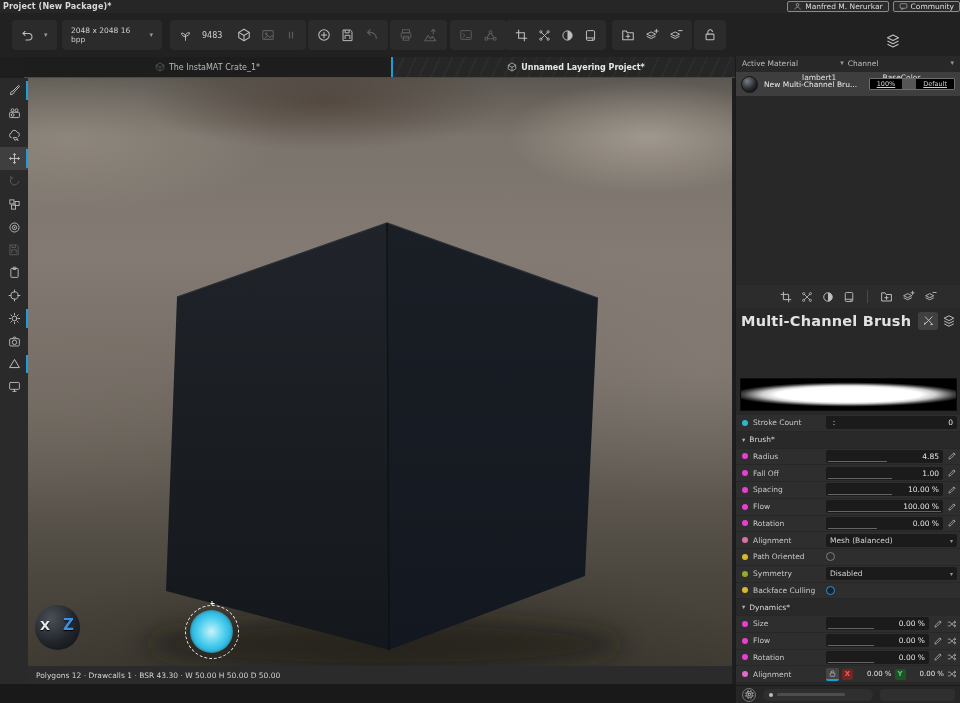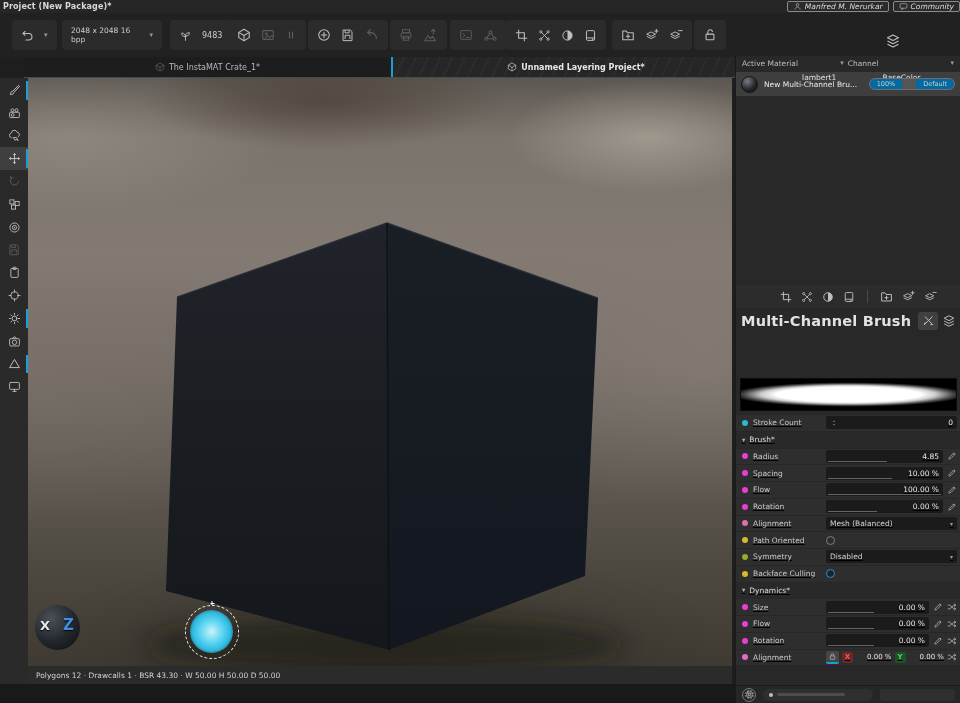--- a/index.html
+++ b/index.html
@@ -11,21 +11,21 @@
   svg.ic { display:block; }
   .ic { color:#bfbfbf; }
   .dim .ic, .ic.dim { color:#5c5c5c; }
 
   
   #titlebar { left:0; top:0; width:960px; height:13px; background:#262626;
     display:flex; align-items:center; color:#d8d8d8; }
   #window-title { font-size:8px; font-weight:bold; padding-left:3px; letter-spacing:.1px; }
   #titlebar .spacer { flex:1; }
   .tb-btn { display:flex; align-items:center; gap:3px; border:1px solid #8a8a8a; border-radius:2px;
-    height:11px; padding:0 5px; font-size:7.5px; color:#dcdcdc; margin-right:4px; background:#2b2b2b;font-style:italic; }
+    height:11px; padding:0 5px; font-size:7.5px; color:#dcdcdc; margin-right:4px; background:#2b2b2b; }
 
   
   #toolbar { left:0; top:13px; width:960px; height:44px; background:#212121; }
   .tgroup { position:absolute; top:7px; height:30px; background:#2b2b2b; border-radius:4px;
     display:flex; align-items:center; gap:10px; padding:0 9px; }
   .tbtn { display:flex; align-items:center; justify-content:center; }
   .ddtext { font-size:7.5px; color:#cfcfcf; }
   .chev { font-size:7px; color:#9a9a9a; line-height:1; }
 
   
@@ -76,43 +76,43 @@
   #bottomstrip { left:0; top:684px; width:735px; height:19px; background:#191919; }
 
   
   #rightpanel { left:735px; top:56px; width:225px; height:647px; background:#282828; border-left:1px solid #1a1a1a; }
   #material-bar { height:15px; display:flex; align-items:center; gap:4px; padding:0 6px; font-size:7.5px; color:#bdbdbd; }
   #material-bar .val { color:#e0e0e0;margin-top:28px; }
   #layer-item { height:24px; margin:1px 0 0 0; background:#3e3e3e; display:flex; align-items:center; padding:0 5px; gap:6px; }
   #layer-thumb { width:17px; height:17px; border-radius:50%;
     background:radial-gradient(circle at 35% 28%, #777d84, #23262a 58%, #0b0c0e); border:1px solid #151515; }
   #layer-name { font-size:7.5px; color:#eaeaea; flex:1; white-space:nowrap; overflow:hidden; }
-  #layer-pill { display:flex; align-items:center; border:1px solid #6e6e6e; border-radius:6px; background:#0369a1;
-    height:12px; font-size:6.5px; color:#cfcfcf; }
+  #layer-pill { display:flex; align-items:center; border:1px solid #6e6e6e; border-radius:1px; background:#000000;
+    height:12px; font-size:6.5px; color:#cfcfcf;text-decoration:underline; }
   #layer-pill span { padding:0 7px; }
   #layer-pill .div { width:1px; align-self:stretch; background:#555; }
 
   #panel-iconrow { position:absolute; left:0; top:229px; width:225px; height:23px; background:#2c2c2c;
     display:flex; align-items:center; gap:9px; padding:0 10px 0 44px; }
   #panel-iconrow .sep { width:1px; height:13px; background:#4a4a4a; margin:0 3px; }
 
   #panel-title-row { position:absolute; left:0; top:252px; width:225px; height:25px; display:flex; align-items:center; padding:0 5px; }
   #panel-title { font-size:14.5px; font-weight:bold; color:#e2e2e2; letter-spacing:.2px; flex:1; }
   .hd-iconbox { width:20px; height:18px; background:#404040; border-radius:3px; display:flex; align-items:center; justify-content:center; margin-right:4px; }
 
   #panel-desc { position:absolute; left:5px; top:278px; width:213px; font-size:7.6px; line-height:1.38; color:#aaaaaa; }
 
   #stroke-preview { position:absolute; left:4px; top:322px; width:217px; height:33px; background:#000;
     border:1px solid #0c0c0c; }
   #stroke-preview .blob { position:absolute; inset:0;
     background:radial-gradient(ellipse 58% 42% at 50% 50%, #ffffff 58%, rgba(255,255,255,.8) 70%, rgba(255,255,255,.28) 84%, transparent 94%); }
 
   #props { position:absolute; left:0; top:359px; width:225px; }
   .prow { display:flex; align-items:center; height:16.75px; padding:0 4px 0 6px; gap:5px; background:#2e2e2e;
-    border-bottom:1px solid #272727;text-decoration:underline; }
+    border-bottom:1px solid #272727; }
   .prow.group { background:#292929; gap:4px; }
   .caret { font-size:6.5px; color:#b5b5b5; }
   .glabel { font-size:7.5px; color:#d8d8d8; }
   .pdot { width:6px; height:6px; border-radius:50%; flex:0 0 auto; }
   .plabel { font-size:7.5px; color:#c8c8c8; white-space:nowrap; }
   .pctl { margin-left:auto; display:flex; align-items:center; gap:4px; width:131px; }
   .pbox { position:relative; height:13px; background:#1b1b1b; border-radius:2px; display:flex;
     align-items:center; padding:0 4px; flex:1; }
   .pbox .pval { margin-left:auto; font-size:7.5px; color:#e4e4e4; }
   .pbox .track { position:absolute; left:2px; bottom:1px; height:1px; background:rgba(255,255,255,.32); }
@@ -716,20 +716,33 @@
           <span class="pbox">
               <i class="track" style="width:50%"></i>
               <span class="pval">4.85</span>
             </span>
           <svg class="ic" width="10" height="10" viewBox="0 0 16 16">
               <use href="#i-pencil"></use>
             </svg>
         </span>
       </div>
 
+      <div class="prow">
+        <span class="pdot" style="background:#e93fd0"></span>
+        <span class="plabel">Fall Off</span>
+        <span class="pctl">
+          <span class="pbox">
+              <i class="track" style="width:55%"></i>
+              <span class="pval">1.00</span>
+            </span>
+          <svg class="ic" width="10" height="10" viewBox="0 0 16 16">
+              <use href="#i-pencil"></use>
+            </svg>
+        </span>
+      </div>
 
       <div class="prow">
         <span class="pdot" style="background:#e93fd0"></span>
         <span class="plabel">Spacing</span>
         <span class="pctl">
           <span class="pbox">
               <i class="track" style="width:55%"></i>
               <span class="pval">10.00 %</span>
             </span>
           <svg class="ic" width="10" height="10" viewBox="0 0 16 16">

